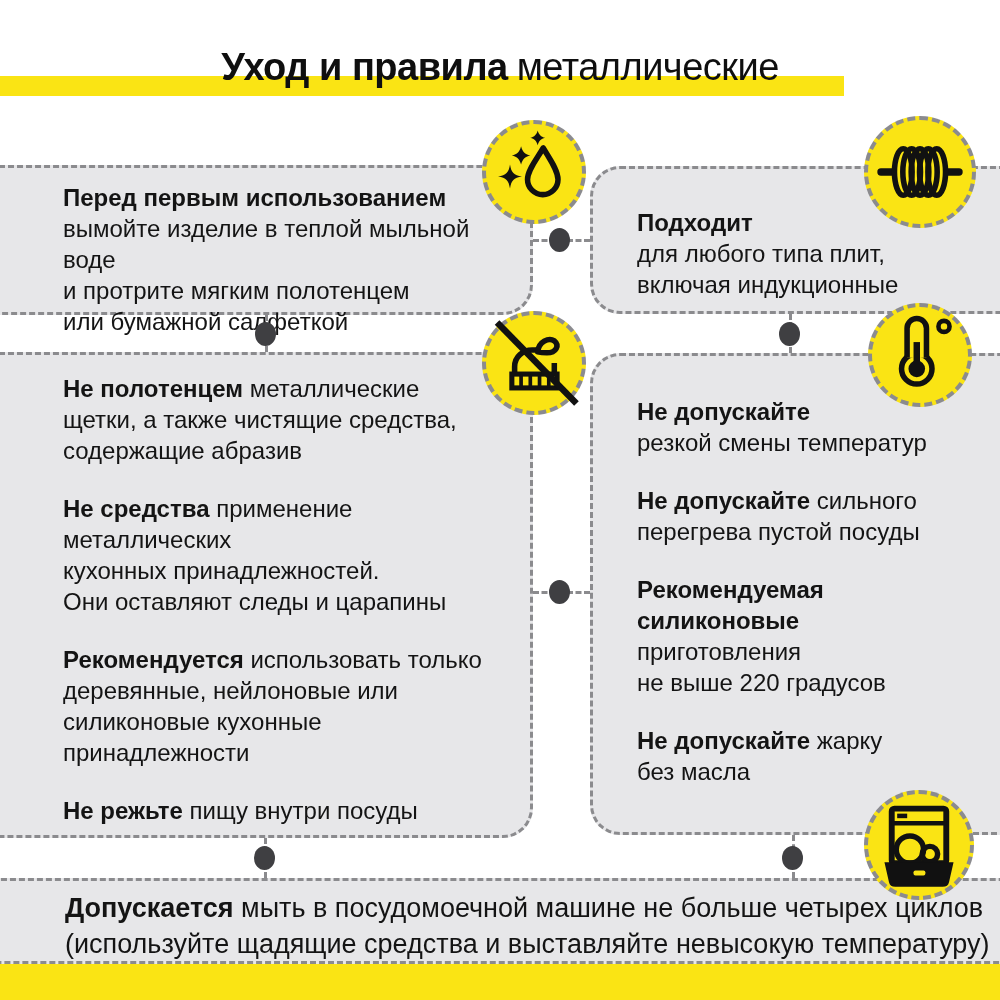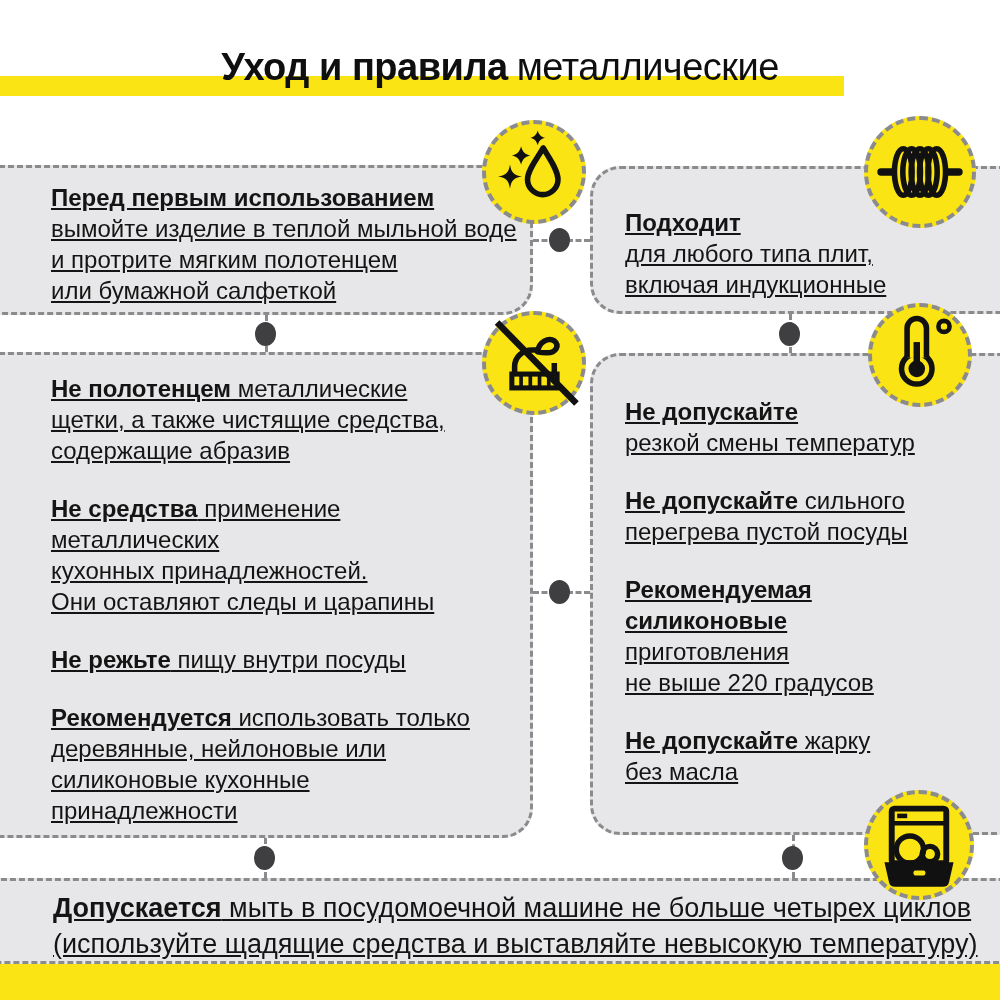--- a/index.html
+++ b/index.html
@@ -8,21 +8,21 @@
     font-family:"Liberation Sans", sans-serif;color:#141414;
   }
   
   .title-bar{position:absolute;left:0;top:76;width:844px;height:20px;background:#FAE414;top:76px;}
   .title{position:absolute;left:0;top:46px;width:1000px;margin:0;text-align:center;
          font-size:38px;font-weight:400;letter-spacing:-0.5px;color:#0f0f0f;z-index:2;}
   .title .bold{font-weight:700;margin-right:9px;}
   
   .box{position:absolute;background:#E7E7E9;border:3px dashed #8B8B8E;border-radius:30px;
        box-sizing:border-box;font-size:24px;line-height:31px;z-index:1;}
-  .box .para{white-space:pre-line;margin:0 0 27px 0;text-decoration:underline;}
+  .box .para{white-space:pre-line;margin:0 0 27px 12px;}
   .box .para:last-child{margin-bottom:0;}
   .bold{font-weight:700;}
   .box-top-left{left:-40px;top:165px;width:573px;height:150px;padding:14px 10px 0 88px;}
   .box-top-right{left:590px;top:166px;width:450px;height:148px;padding:38px 10px 0 32px;}
   .box-left{left:-40px;top:352px;width:573px;height:486px;padding:18px 10px 0 88px;}
   .box-right{left:590px;top:353px;width:450px;height:482px;padding:40px 10px 0 32px;}
   .box-bottom{left:-40px;top:878px;width:1080px;height:86px;padding:9px 10px 0 90px;
               font-size:27px;line-height:36px;border-radius:14px;}
   .bottom-bar{position:absolute;left:0;top:964px;width:1000px;height:36px;background:#FAE414;}
   
@@ -54,25 +54,25 @@
 включая индукционные</span></p>
     </div>
   <div class="box box-left">
       <p class="para"><span class="bold">Не полотенцем</span><span> металлические
 щетки, а также чистящие средства,
 содержащие абразив</span></p>
       <p class="para"><span class="bold">Не средства</span><span> применение
 металлических
 кухонных принадлежностей.
 Они оставляют следы и царапины</span></p>
-      <p class="para"><span class="bold">Не режьте</span><span> пищу внутри посуды</span></p>
       <p class="para"><span class="bold">Рекомендуется</span><span> использовать только
 деревянные, нейлоновые или
 силиконовые кухонные
 принадлежности</span></p>
+      <p class="para"><span class="bold">Не режьте</span><span> пищу внутри посуды</span></p>
     </div>
   <div class="box box-right">
       <p class="para"><span class="bold">Не допускайте</span><span>
 резкой смены температур</span></p>
       <p class="para"><span class="bold">Не допускайте</span><span> сильного
 перегрева пустой посуды</span></p>
       <p class="para"><span class="bold">Рекомендуемая
 силиконовые</span><span>
 приготовления
 не выше 220 градусов</span></p>

